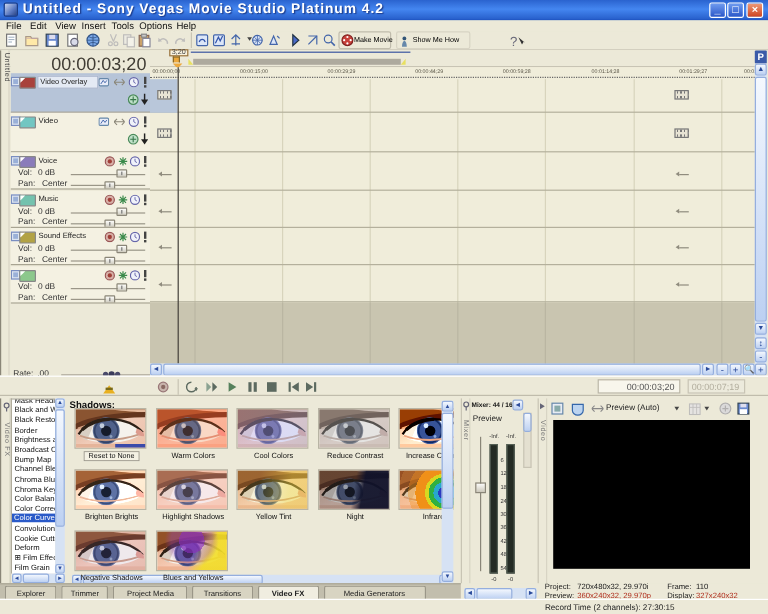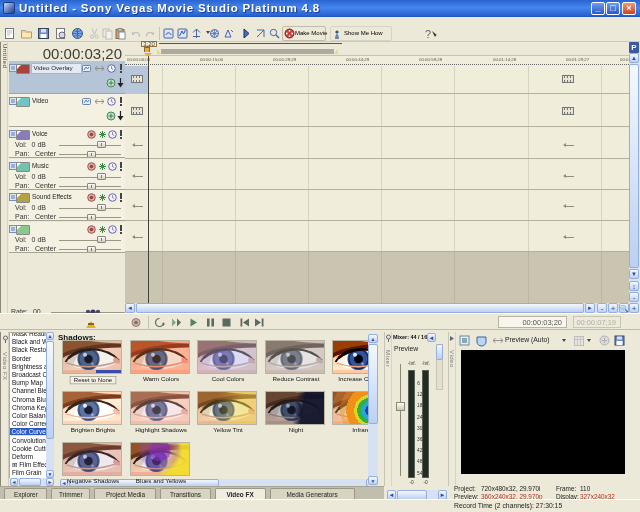--- a/index.html
+++ b/index.html
@@ -89,25 +89,34 @@
 .tab{position:absolute;top:1px;height:12px;background:#d8d4c2;border:1px solid #9a9688;border-bottom:none;border-radius:2px 2px 0 0;font-size:8px;color:#222;text-align:center;line-height:12px}
 .tab.on{background:#f0ede0;font-weight:bold}
 #status{position:absolute;left:0;top:499px;width:640px;height:13px;background:#ece9d8;border-top:1px solid #fff;font-size:8px;color:#222}
 svg{display:block}
 </style></head>
 <body>
 <div id="app">
 
 <div id="title">
       <div class="ticon"></div>
-      <div class="ttext">Untitled - Sony Vegas Movie Studio Platinum 4.8</div>
+      <div class="ttext">Untitled - Sony Vegas Movie Studio Platinum 4.2</div>
     </div>
 <div class="wbtn" id="bmin">_</div>
     <div class="wbtn" id="bmax">□</div>
     <div class="wbtn" id="bcls">×</div>
+<div id="menu">
+<span style="left:5px">File</span>
+      <span style="left:25px">Edit</span>
+      <span style="left:46px">View</span>
+<span style="left:68px">Insert</span>
+      <span style="left:93px">Tools</span>
+      <span style="left:116px">Options</span>
+<span style="left:147px">Help</span>
+</div>
 <div id="tbar">
       <svg style="position:absolute;left:3px;top:1px" width="13" height="13" viewBox="0 0 13 13">
         <rect x="2.5" y="1.5" width="8" height="10" fill="#fff" stroke="#777"></rect>
         <path d="M4 4h5M4 6h5M4 8h3" stroke="#9ab" stroke-width="0.8"></path>
       </svg>
       <svg style="position:absolute;left:20px;top:1px" width="13" height="13" viewBox="0 0 13 13">
         <path d="M1.5 3.5h4l1 1.5h5v6h-10z" fill="#ffe9a8" stroke="#a98"></path>
         <path d="M1.5 5h10" stroke="#caa" stroke-width="0.6"></path>
       </svg>
       <svg style="position:absolute;left:37px;top:1px" width="13" height="13" viewBox="0 0 13 13">

